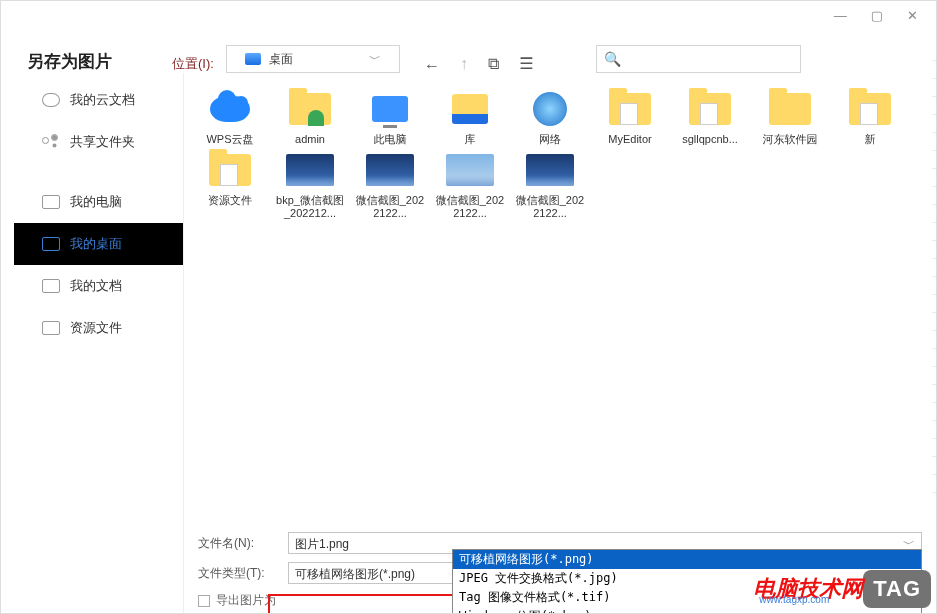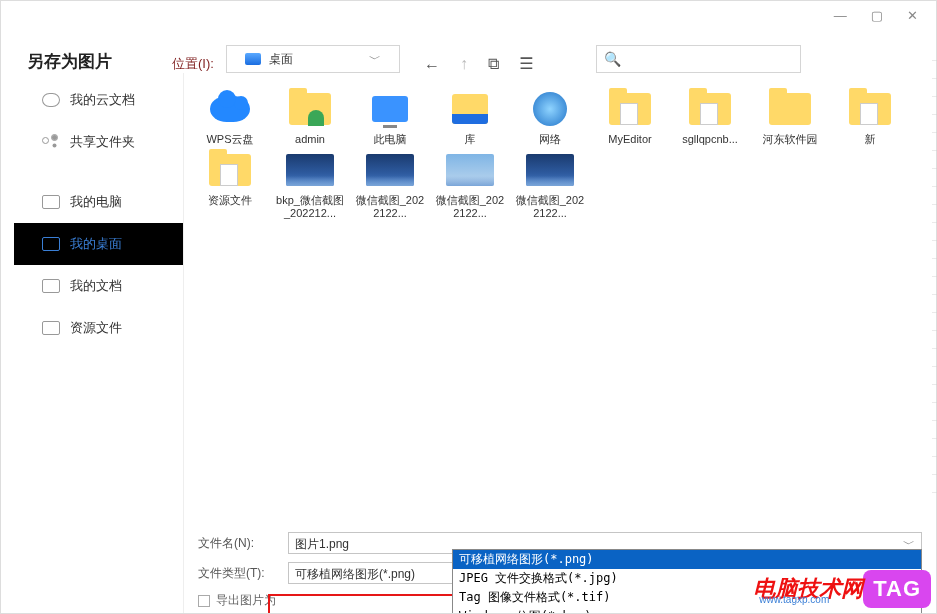--- a/index.html
+++ b/index.html
@@ -57,21 +57,21 @@
 .field-input .chev { position:absolute; right:6px; top:3px; }
 .dropdown { position:absolute; left:268px; right:14px; top:auto; background:#fff; border:1px solid #888; font-size:12px; z-index:5; }
 .dropdown-item { padding: 1px 6px; font-family: "SimSun", monospace; }
 .dropdown-item.sel { background:#0a63c4; color:#fff; }
 .redbox { position:absolute; border:2px solid #e61616; pointer-events:none; }
 .export-row { display:flex; align-items:center; gap:6px; font-size:12px; color:#666; }
 .export-check { width:12px; height:12px; border:1px solid #aaa; }
 .watermark { position:absolute; right:6px; bottom:6px; z-index:20; display:flex; align-items:center; }
 .wm-text { color:#e11; font-size:22px; font-weight:bold; font-style:italic; }
 .wm-url { color:#3a7fd6; font-size:10px; position:absolute; bottom:-1px; left:6px; }
-.wm-tag { background:#d946ef; color:#fff; font-weight:bold; font-size:22px; padding:6px 10px; border-radius:8px; letter-spacing:1px; }
+.wm-tag { background:#737373; color:#fff; font-weight:bold; font-size:22px; padding:6px 10px; border-radius:8px; letter-spacing:1px; }
 .folder-appicon { position:relative; }
 .folder-appicon::after { content:''; position:absolute; width:16px; height:20px; background:#fff; border:1px solid #ccc; bottom:4px; left:14px; }
 .ruler-edge { position:absolute; right:0; top:60px; bottom:120px; width:5px; background:repeating-linear-gradient(180deg,#ccc 0,#ccc 1px,transparent 1px,transparent 18px); opacity:0.4; }
 </style>
 </head>
 <body>
 
 <div class="window">
 
   <div class="titlebar">

